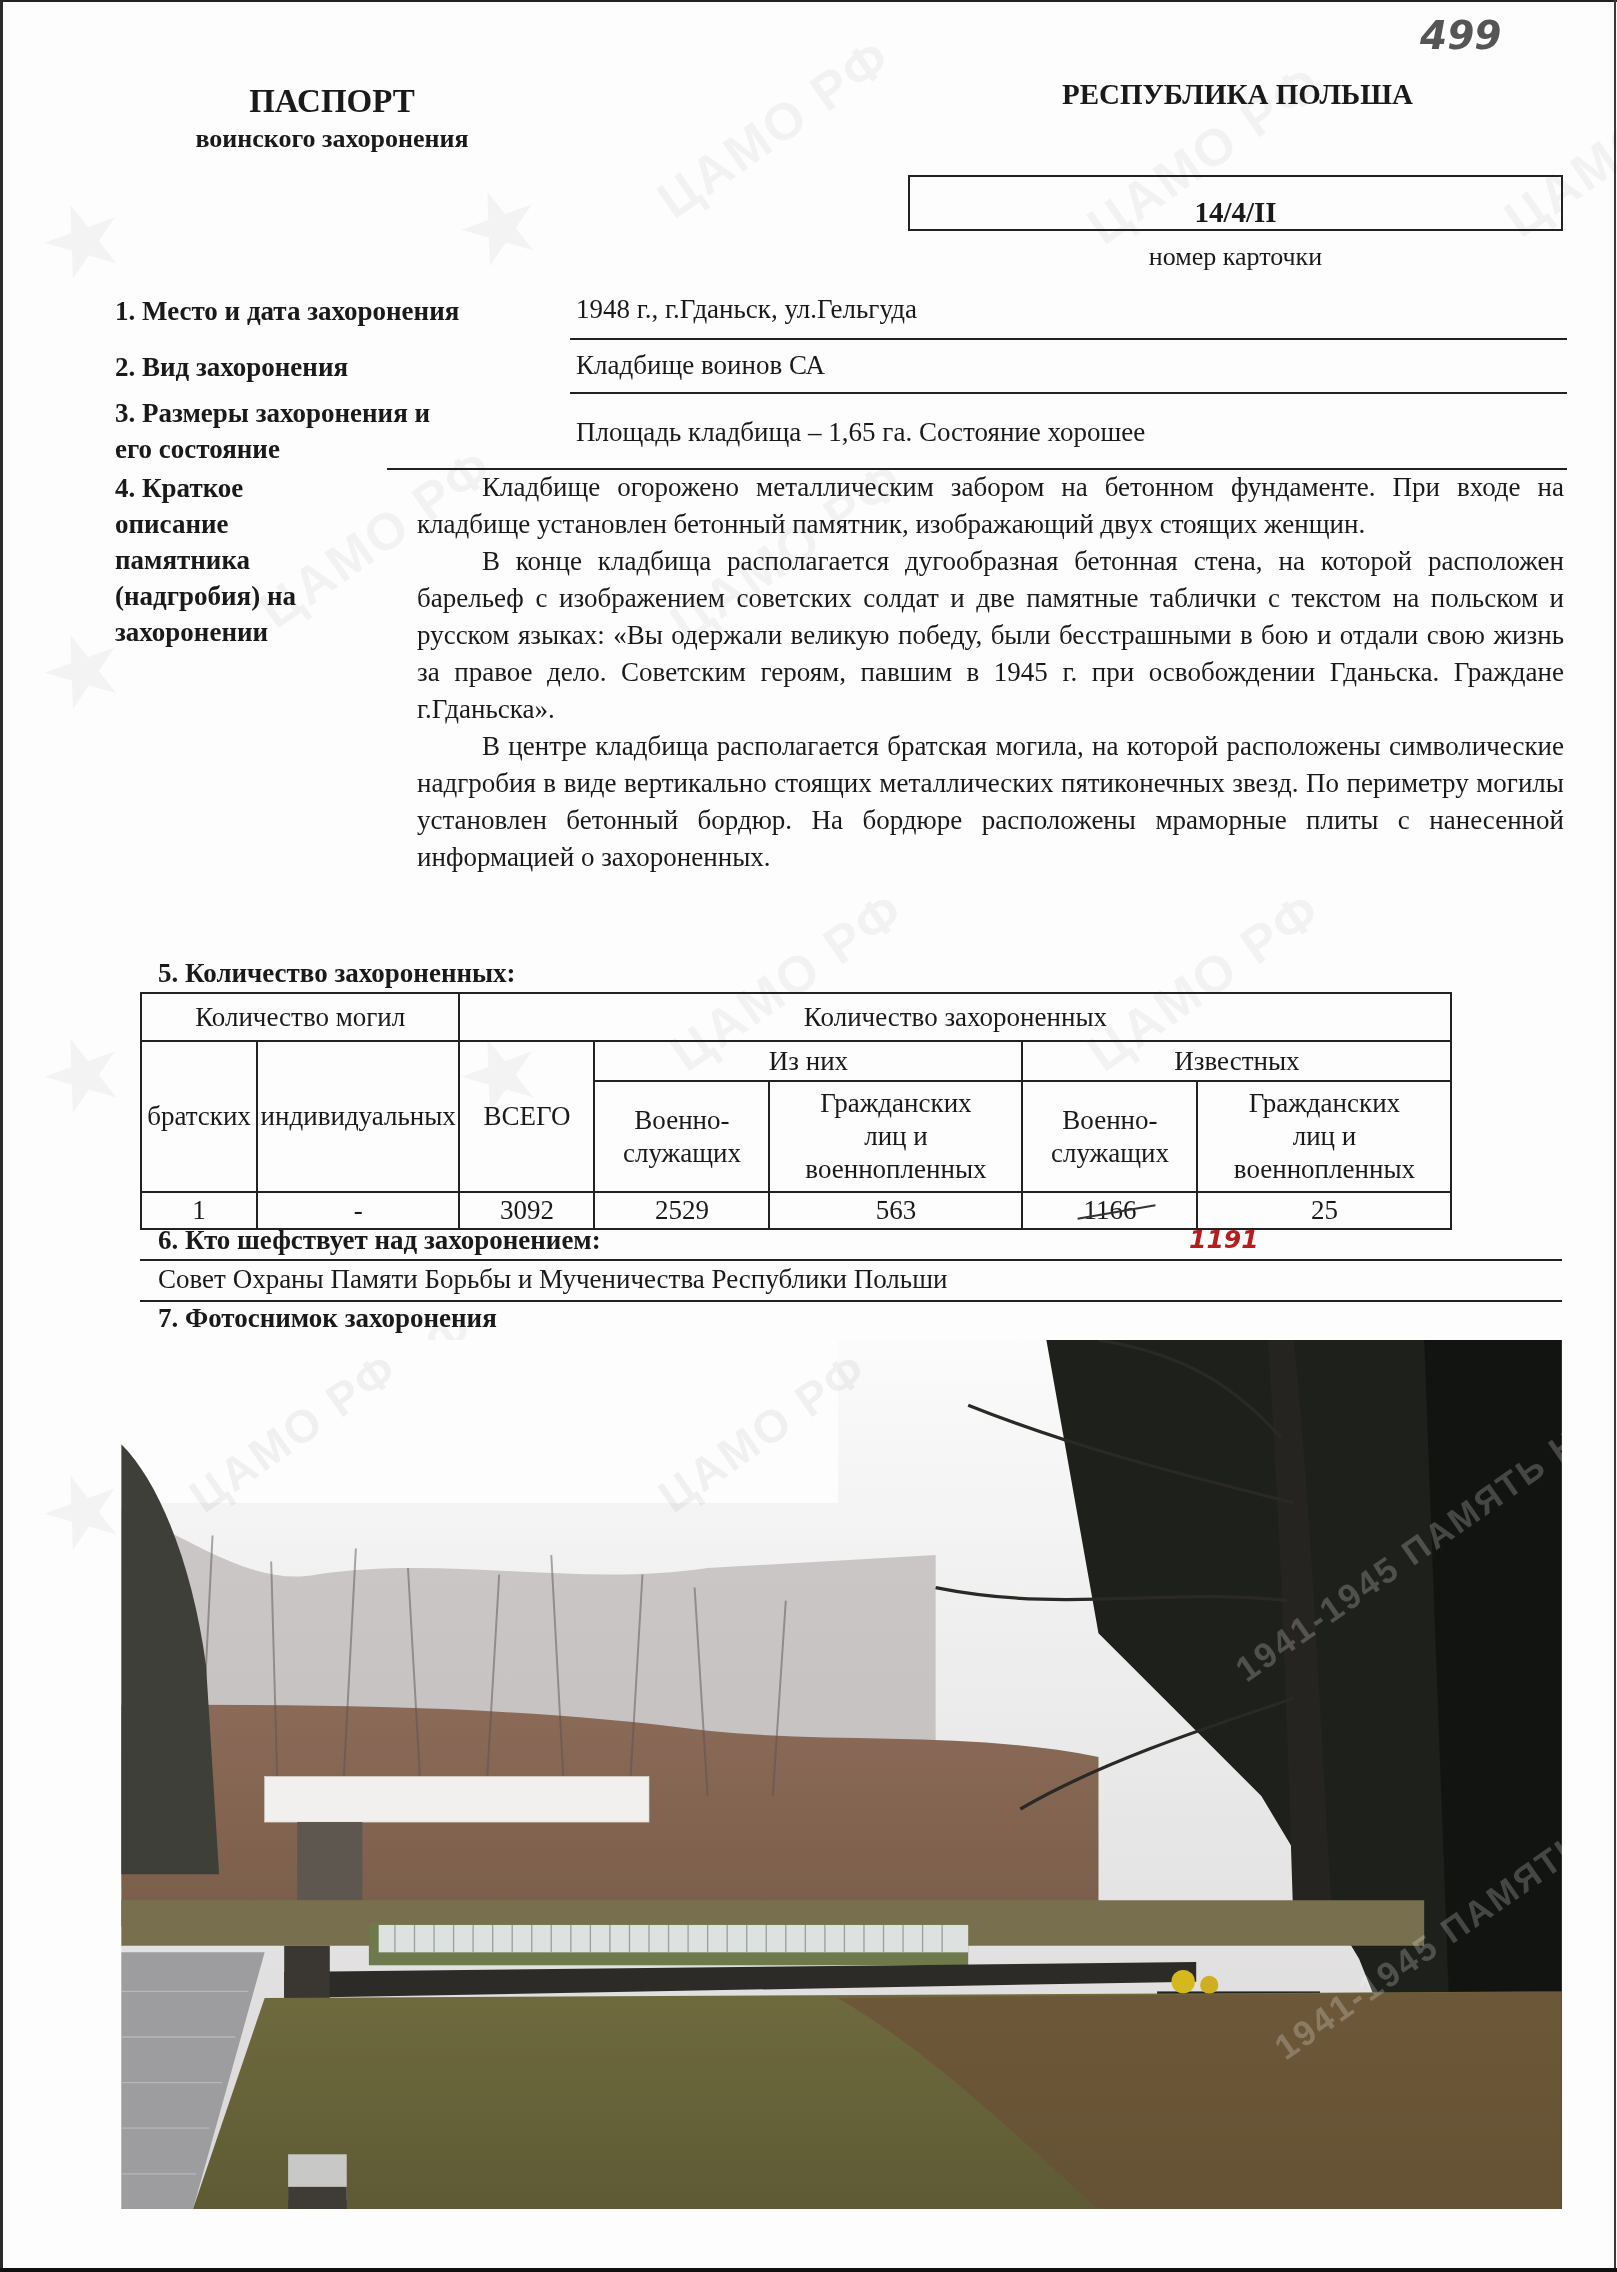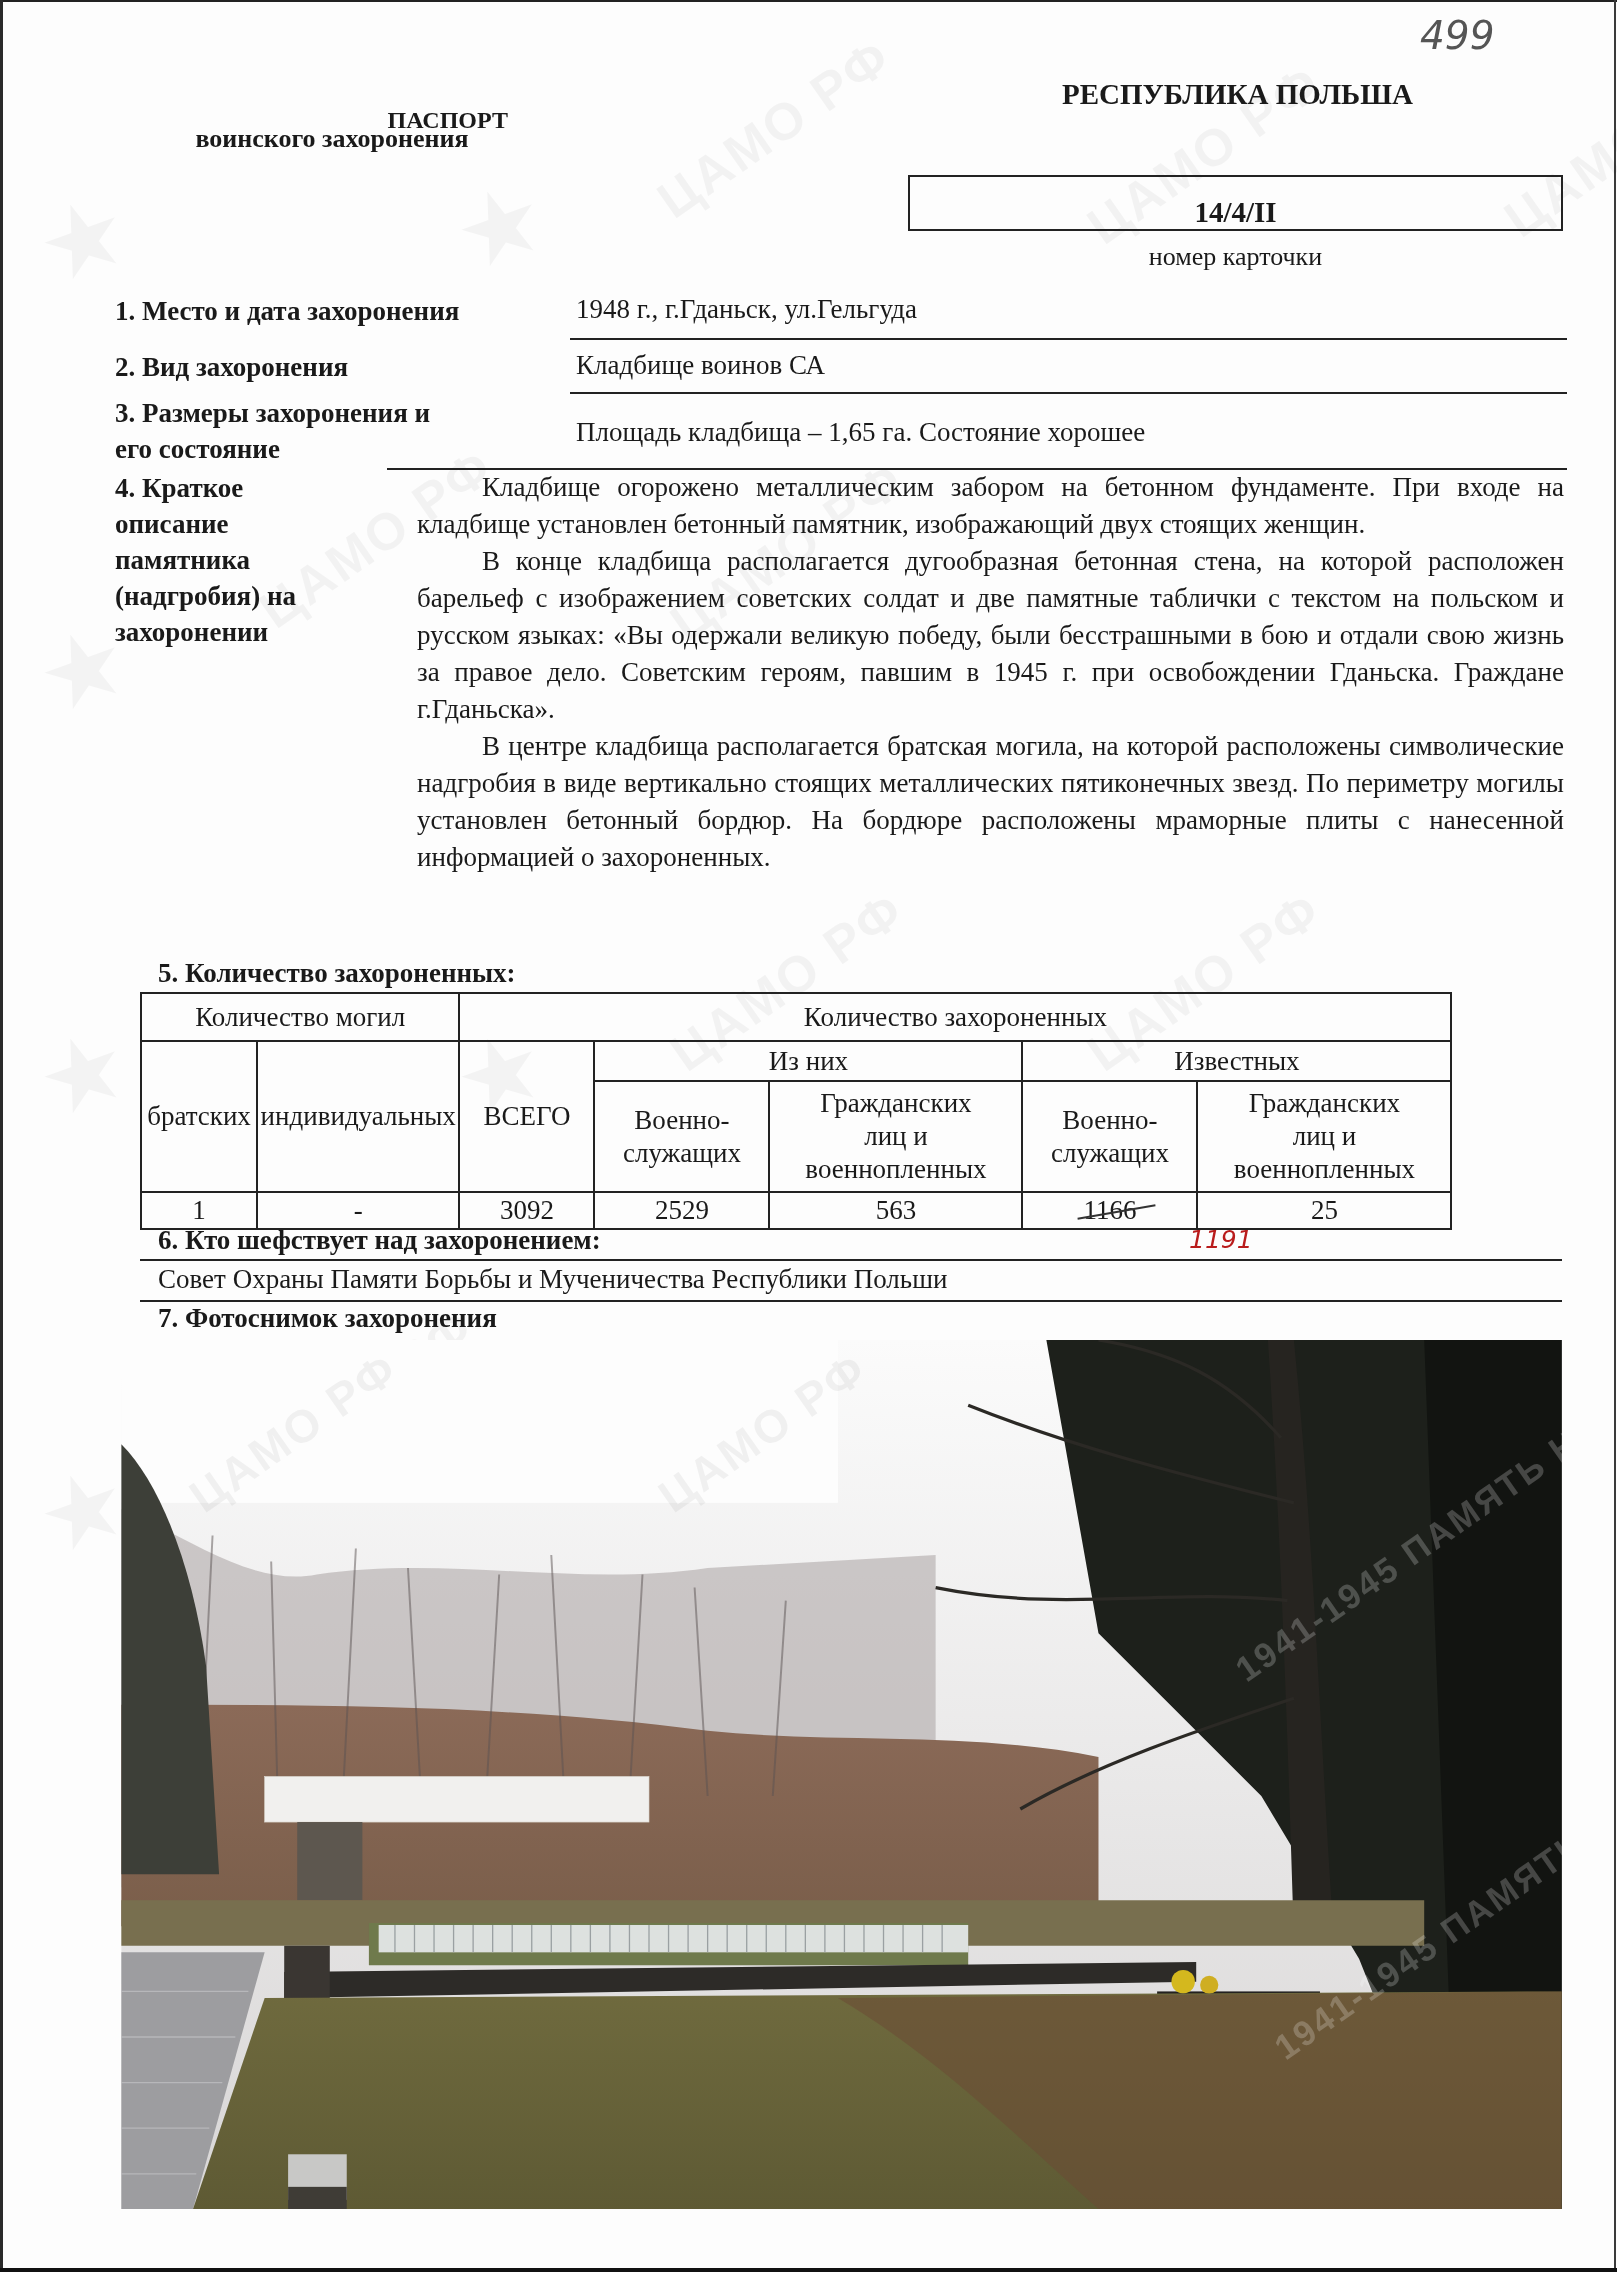--- a/index.html
+++ b/index.html
@@ -14,23 +14,23 @@
   .scan-border-right { position: absolute; right: 1.3px; top: 0; width: 2px; height: 2273px; background: #3a3a3a; }
   .scan-border-bottom { position: absolute; left: 0; bottom: 0; width: 1617px; height: 4.6px; background: #111; }
 
   .wm { position: absolute; color: rgba(0,0,0,0.045); font-family: "Liberation Sans", sans-serif; font-weight: bold;
         transform: rotate(-35deg); white-space: nowrap; pointer-events: none; letter-spacing: 2.6px; }
   .wm-star { position: absolute; color: rgba(0,0,0,0.04); font-size: 98px; transform: rotate(-20deg); pointer-events: none; }
 
   .abs { position: absolute; }
   .bold { font-weight: bold; }
 
-  .hand { font-family: "DejaVu Sans", sans-serif; color: #666; font-style: italic; }
-
-  .title-main { left: 156px; top: 83px; width: 352px; text-align: right; font-size: 24px; font-weight: bold; margin-top: 24px; }
+  .hand { font-family: "DejaVu Sans", sans-serif; color: #666; font-style: italic; font-weight: bold; }
+
+  .title-main { left: 156px; top: 83px; width: 352px; text-align: center; font-size: 33px; font-weight: bold; }
   .title-sub  { left: 156px; top: 124px; width: 352px; text-align: center; font-size: 26px; font-weight: bold; }
   .country    { left: 977px; top: 78px; width: 521px; text-align: center; font-size: 29px; font-weight: bold; }
   .page-num   { left: 1420px; top: 13px; font-size: 39px; color: #555; }
 
   .card-box { left: 908px; top: 175px; width: 655px; height: 56px; border: 2px solid #222; box-sizing: border-box;
               display: flex; align-items: flex-end; justify-content: center; font-size: 29px; font-weight: bold; }
   .card-label { left: 908px; top: 242px; width: 655px; text-align: center; font-size: 26px; }
 
   .field-label { font-size: 27px; font-weight: bold; left: 115px; line-height: 36px; }
   .field-value { font-size: 27px; left: 576px; }

